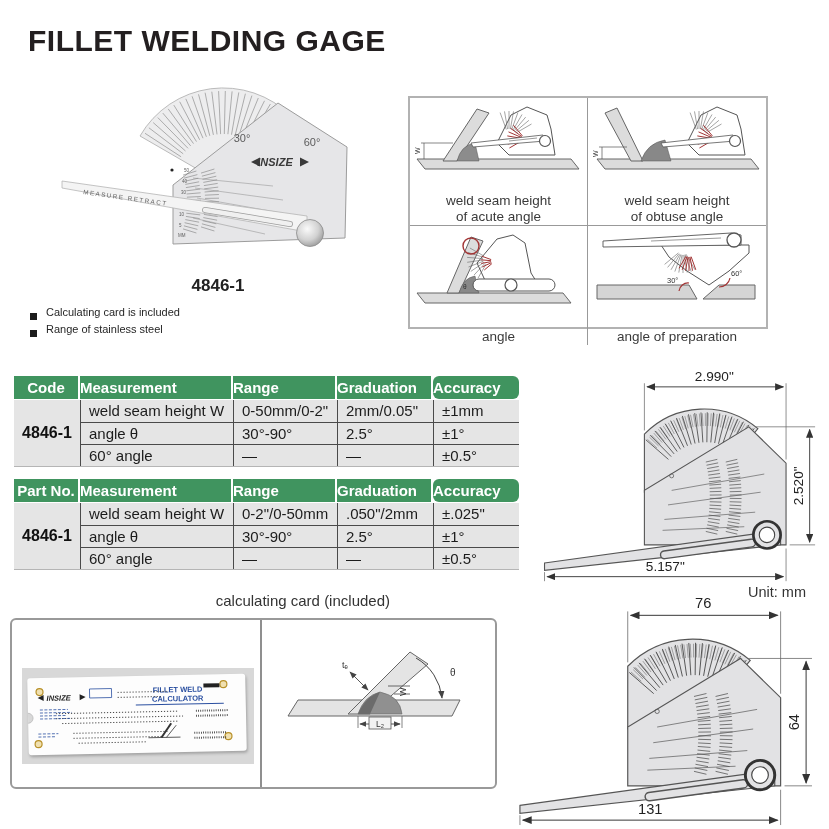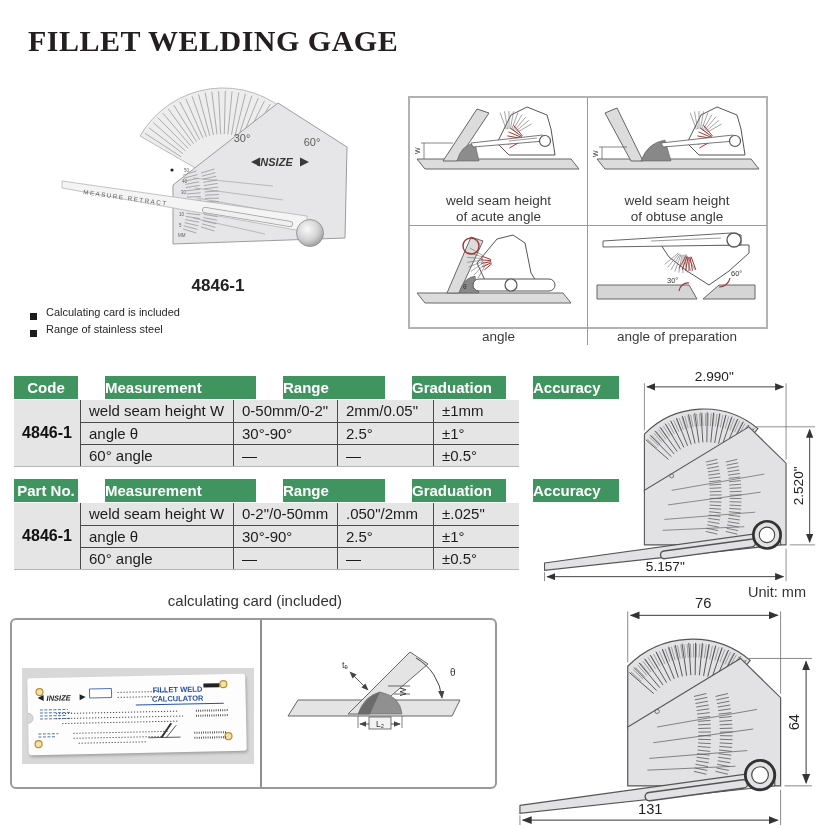--- a/index.html
+++ b/index.html
@@ -1,45 +1,45 @@
 <!DOCTYPE html>
 <html><head>
 <meta charset="utf-8">
 <style>
   html,body{margin:0;padding:0;background:#fff;}
   body{font-family:"Liberation Sans","DejaVu Sans",sans-serif;color:#222;}
   #stage{position:relative;width:829px;height:829px;background:#fff;overflow:hidden;}
   .abs{position:absolute;}
   
-  .page-title{left:28px;top:24px;font-size:30px;font-weight:bold;letter-spacing:.5px;color:#231f20;font-family:Liberation Serif, serif;}
+  .page-title{left:28px;top:24px;font-size:30px;font-weight:bold;letter-spacing:.5px;color:#231f20;}
   
   .prod-code{left:118px;top:276px;width:200px;text-align:center;font-size:17px;font-weight:bold;color:#222;}
   .features{left:30px;top:306px;}
   .feature{display:flex;align-items:flex-start;margin-bottom:3px;font-size:11px;color:#262626;}
   .sq{width:7px;height:7px;background:#1c1c1c;margin:7px 9px 0 0;flex:none;}
   
   .ugrid{left:408px;top:96px;width:360px;height:233px;border:2px solid #b2b2b2;box-sizing:border-box;display:grid;grid-template-columns:1fr 1fr;grid-template-rows:1fr 1fr;background:#fff;}
   .ucell{position:relative;box-sizing:border-box;padding-top:5px;display:flex;flex-direction:column;align-items:center;}
   .ucell.bR{border-right:1px solid #999;}
   .ucell.bB{border-bottom:1px solid #999;}
   .ucap{font-size:13.5px;line-height:16px;color:#3a3a3a;text-align:center;margin-top:20px;}
   
   .spec{width:505px;}
-  .thead{display:grid;grid-template-columns:66px 153px 104px 96px 86px;height:23px;margin-bottom:1px;gap:25px;}
+  .thead{display:grid;grid-template-columns:66px 153px 104px 96px 86px;height:23px;margin-bottom:1px;}
   .th{box-sizing:border-box;background:#40945f;color:#fff;font-weight:bold;font-size:15px;line-height:23px;padding-left:0;border-right:2px solid #fff;}
   .th:first-child{text-align:center;padding-left:0;}
-  .th:last-child{border-right:none;}
+  .th:last-child{border-right:none;border-radius:6px;}
   .tbody{display:grid;grid-template-columns:66px 153px 104px 96px 86px;grid-auto-rows:22px;background:#e5e5e5;border-bottom:1px solid #b5b5b5;}
   .codecell{grid-row:1/4;display:flex;align-items:center;justify-content:center;font-weight:bold;font-size:16px;color:#111;}
   .cell{box-sizing:border-box;border-left:1px solid #4a4a4a;font-size:15px;color:#1c1c1c;padding:2px 0 0 8px;white-space:nowrap;}
   .cell.rt{border-top:1px solid #4a4a4a;}
   
   .unit-note{left:748px;top:584px;font-size:14.5px;color:#333;}
   
-  .calc-title{left:120px;top:592px;width:270px;text-align:center;font-size:15px;color:#333;}
+  .calc-title{left:120px;top:592px;width:270px;text-align:right;font-size:15px;color:#333;}
   .card-box{left:10px;top:618px;width:487px;height:171px;border:2px solid #999;border-radius:6px;box-sizing:border-box;background:#fff;}
   .card-divider{position:absolute;left:248px;top:0;width:1.5px;height:100%;background:#8f8f8f;}
   .card-backdrop{position:absolute;left:10px;top:48px;width:232px;height:96px;background:#d8d8d8;}
   .calc-card{position:absolute;left:6px;top:8px;width:218px;height:77px;background:#fdfdfd;border-radius:3px;box-shadow:1px 2px 3px rgba(0,0,0,.25);transform:rotate(-1.2deg);}
   .card-right{position:absolute;left:250px;top:16px;width:234px;height:100%;display:flex;flex-direction:column;align-items:center;}
   .desc{font-size:15.2px;line-height:19.5px;color:#383838;text-align:center;margin-top:2px;}
   svg text{font-family:"Liberation Sans","DejaVu Sans",sans-serif;}
 </style>
 </head>
 <body>

